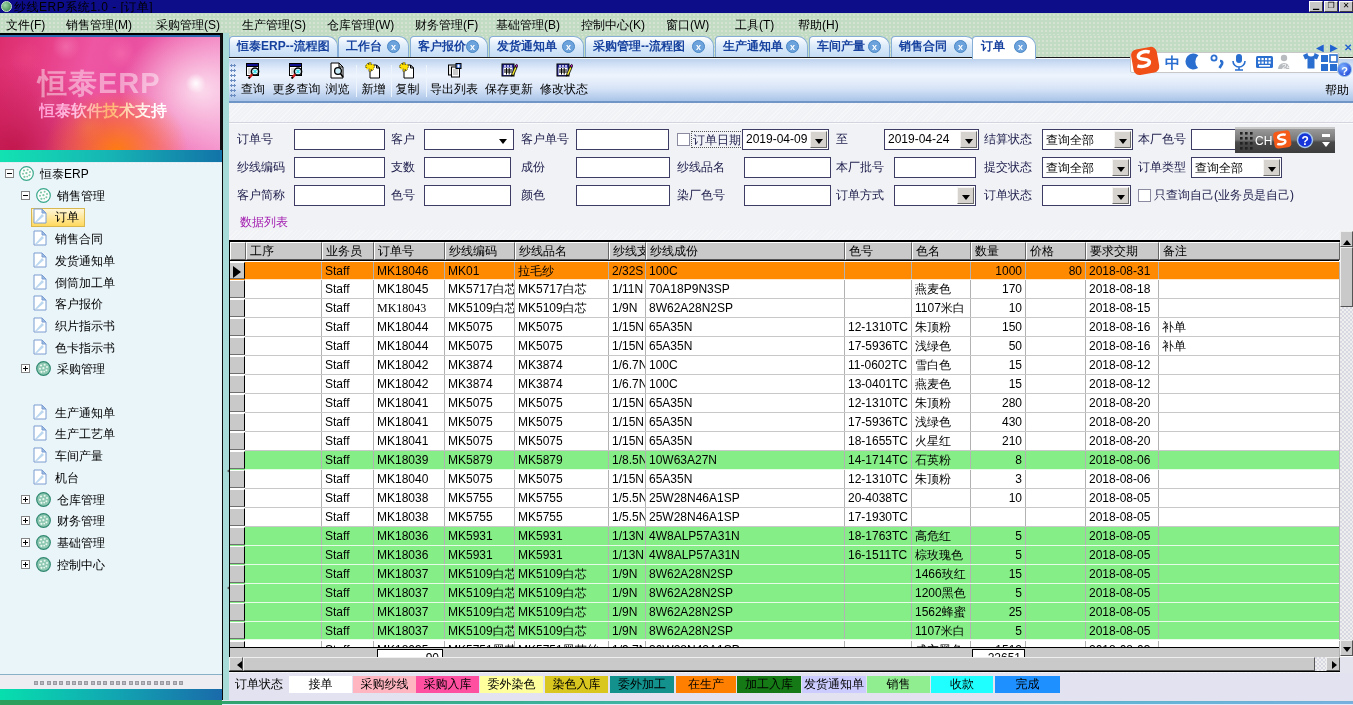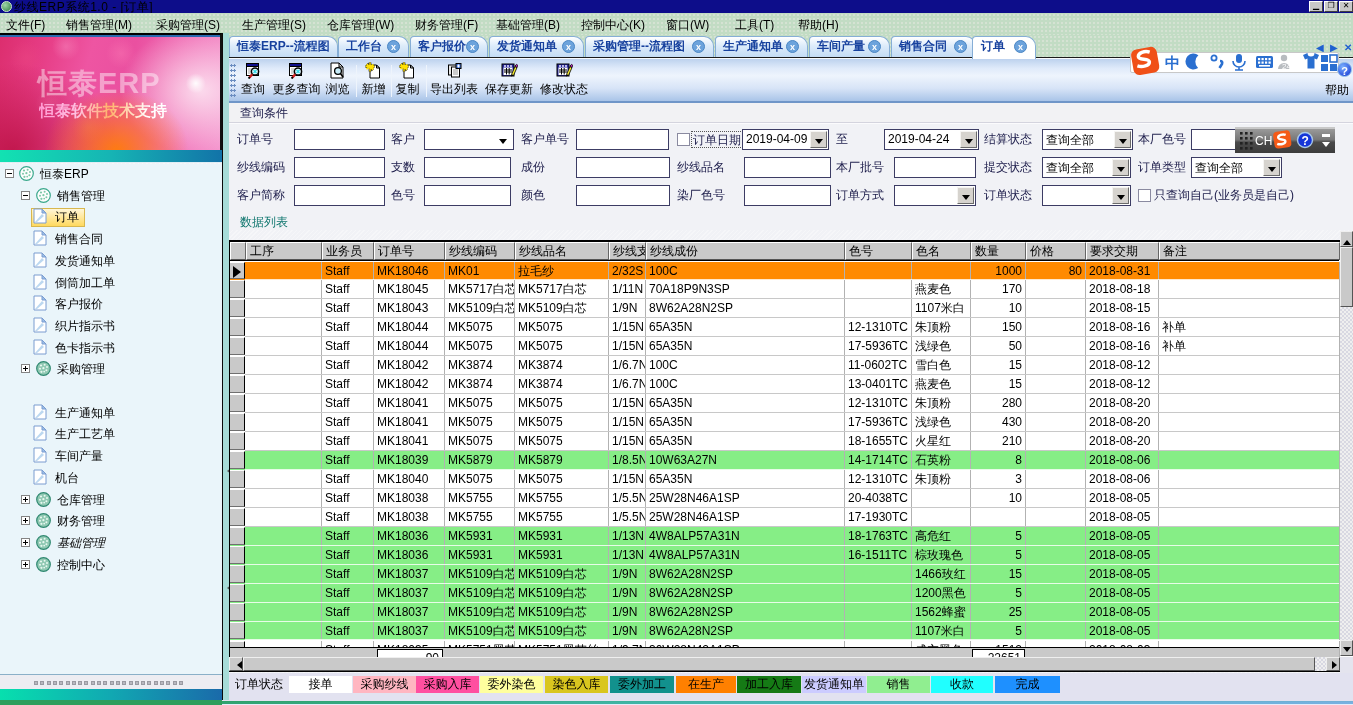--- a/index.html
+++ b/index.html
@@ -80,21 +80,21 @@
 .ql { position:absolute; color:#1c1c4a; height:21px; line-height:21px; }
 .qi { position:absolute; background:#fff; border:1px solid #3c3c64; height:21px; }
 .qsel .ab { position:absolute; right:1px; top:1px; bottom:1px; width:17px; background:#d6d3ce; border:1px solid; border-color:#f5f4f2 #6a6a6a #6a6a6a #f5f4f2; }
 .qsel .ab:after { content:""; position:absolute; left:4px; top:7px; border:4px solid transparent; border-top:5px solid #000; }
 .qsel .flat:after { content:""; position:absolute; right:6px; top:9px; border:4px solid transparent; border-top:5px solid #000; }
 .qtext { position:absolute; left:3px; top:2px; color:#000; }
 .cb { position:absolute; width:13px; height:13px; background:#fff; border:1px solid #8a8aa0; }
 
 
 #dlbar { left:229px; top:212px; width:1124px; height:18px; background:#f1f2f6; }
-#dlbar span { position:absolute; left:11px; top:2px; color:#0f766e; }
+#dlbar span { position:absolute; left:11px; top:2px; color:#a21caf; }
 
 
 #grid { left:229px; top:240px; width:1284px; height:427px; background:#fff; border:1px solid #000; border-top:2px solid #000; }
 .hrow { position:absolute; left:0; top:0; height:19px; width:1109px; background:#c9c9c9; border-bottom:1px solid #000;}
 .hc { position:absolute; top:0; height:18px; background:#c9c9c9; border-right:1px solid #666; border-top:1px solid #fff; border-left:1px solid #fff; border-bottom:1px solid #555; color:#000; line-height:17px; padding-left:3px; white-space:nowrap; overflow:hidden;}
 .drow { position:absolute; left:0; height:19px; width:1109px; }
 .dc { position:absolute; top:0; height:18px; border-right:1px solid #b2b2b2; line-height:18px; padding:0 3px; white-space:nowrap; overflow:hidden; color:#000;}
 .dc.num { text-align:right; }
 .rsel { position:absolute; left:0; top:0; width:15px; height:18px; background:#c9c9c9; border-right:1px solid #000; border-top:1px solid #fff; border-bottom:1px solid #707070; }
 .drow .rline { position:absolute; left:15px; right:0; bottom:0; height:1px; background:#c8c8c8; }
@@ -316,21 +316,21 @@
               <circle cx="11" cy="6" r="1.0"></circle>
               <circle cx="4" cy="7.8" r="1.0"></circle>
               <circle cx="7.4" cy="7.2" r="1.1"></circle>
               <circle cx="10.4" cy="9.2" r="1.0"></circle>
               <circle cx="5.4" cy="10.8" r="1.1"></circle>
               <circle cx="8.2" cy="10.6" r="0.9"></circle>
             </g>
           </svg></div>
         <div style="position: absolute; left: 57px; top: 0px; height: 22px; line-height: 22px;">仓库管理</div>
       </div>
-      <div class="trow" style="left: 0px; top: 367.9px; width: 222px; font-style: italic;">
+      <div class="trow" style="left: 0px; top: 367.9px; width: 222px;">
         <div class="pm plus" style="left: 21px;"></div>
         <div style="position: absolute; left: 36px; top: 3px;"><svg width="15" height="15" viewBox="0 0 15 15">
             <circle cx="7.5" cy="7.5" r="6.8" fill="#8fc8b2" stroke="#2e8870" stroke-width="1.2"></circle>
             <g fill="#e8f8f0">
               <circle cx="5" cy="4.5" r="1.1"></circle>
               <circle cx="8.6" cy="3.8" r="1.0"></circle>
               <circle cx="11" cy="6" r="1.0"></circle>
               <circle cx="4" cy="7.8" r="1.0"></circle>
               <circle cx="7.4" cy="7.2" r="1.1"></circle>
               <circle cx="10.4" cy="9.2" r="1.0"></circle>
@@ -559,23 +559,20 @@
             <path d="M10.5 12.5 l2 1 l-2.6 1 z" fill="#000"></path>
           </svg></div>
         <div class="lb">修改状态</div>
       </div>
       <div class="tsep" style="left: 127px;"></div>
       <div class="tsep" style="left: 162px;"></div>
       <div class="tsep" style="left: 197px;"></div>
     </div>
 <div class="abs" id="helptxt">帮助</div>
 
-<div class="abs" id="qtbar">
-      <span>查询条件</span>
-    </div>
 <div class="abs" id="qgroove"></div>
 <div class="abs" style="left:229px;top:210px;width:1124px;height:2px;border-top:1px solid #d4d4de;border-bottom:1px solid #fbfbfd;"></div>
 <div class="abs" id="qform">
       <div class="ql" style="left: 8px; top: 5px;">订单号</div>
       <div class="qi" style="left: 65px; top: 5px; width: 91px;"></div>
       <div class="ql" style="left: 162px; top: 5px;">客户</div>
       <div class="qi qsel" style="left: 195px; top: 5px; width: 90px;">
         <div class="flat"></div>
       </div>
       <div class="ql" style="left: 292px; top: 5px;">客户单号</div>
@@ -691,21 +688,21 @@
         <div class="dc num" style="left: 741px; width: 55px; height: 18.95px; line-height: 18.95px;">170</div>
         <div class="dc num" style="left: 796px; width: 60px; height: 18.95px; line-height: 18.95px;"></div>
         <div class="dc" style="left: 856px; width: 73px; height: 18.95px; line-height: 18.95px;">2018-08-18</div>
         <div class="dc" style="left: 929px; width: 181px; height: 18.95px; line-height: 18.95px;"></div>
         <div class="rline"></div>
       </div>
       <div class="drow" style="top: 57.4px; height: 18.95px; background: rgb(255, 255, 255);">
         <div class="rsel" style="height: 17.95px;"></div>
         <div class="dc" style="left: 16px; width: 76px; height: 18.95px; line-height: 18.95px;"></div>
         <div class="dc" style="left: 92px; width: 52px; height: 18.95px; line-height: 18.95px;">Staff</div>
-        <div class="dc" style="left: 144px; width: 71px; height: 18.95px; line-height: 18.95px;">MK18043</div>
+        <div class="dc" style="left: 144px; width: 71px; height: 18.95px; line-height: 18.95px; font-family: Liberation Serif, serif;">MK18043</div>
         <div class="dc" style="left: 215px; width: 70px; height: 18.95px; line-height: 18.95px;">MK5109白芯</div>
         <div class="dc" style="left: 285px; width: 94px; height: 18.95px; line-height: 18.95px;">MK5109白芯</div>
         <div class="dc" style="left: 379px; width: 37px; height: 18.95px; line-height: 18.95px;">1/9N</div>
         <div class="dc" style="left: 416px; width: 199px; height: 18.95px; line-height: 18.95px;">8W62A28N2SP</div>
         <div class="dc" style="left: 615px; width: 67px; height: 18.95px; line-height: 18.95px;"></div>
         <div class="dc" style="left: 682px; width: 59px; height: 18.95px; line-height: 18.95px;">1107米白</div>
         <div class="dc num" style="left: 741px; width: 55px; height: 18.95px; line-height: 18.95px;">10</div>
         <div class="dc num" style="left: 796px; width: 60px; height: 18.95px; line-height: 18.95px;"></div>
         <div class="dc" style="left: 856px; width: 73px; height: 18.95px; line-height: 18.95px;">2018-08-15</div>
         <div class="dc" style="left: 929px; width: 181px; height: 18.95px; line-height: 18.95px;"></div>

